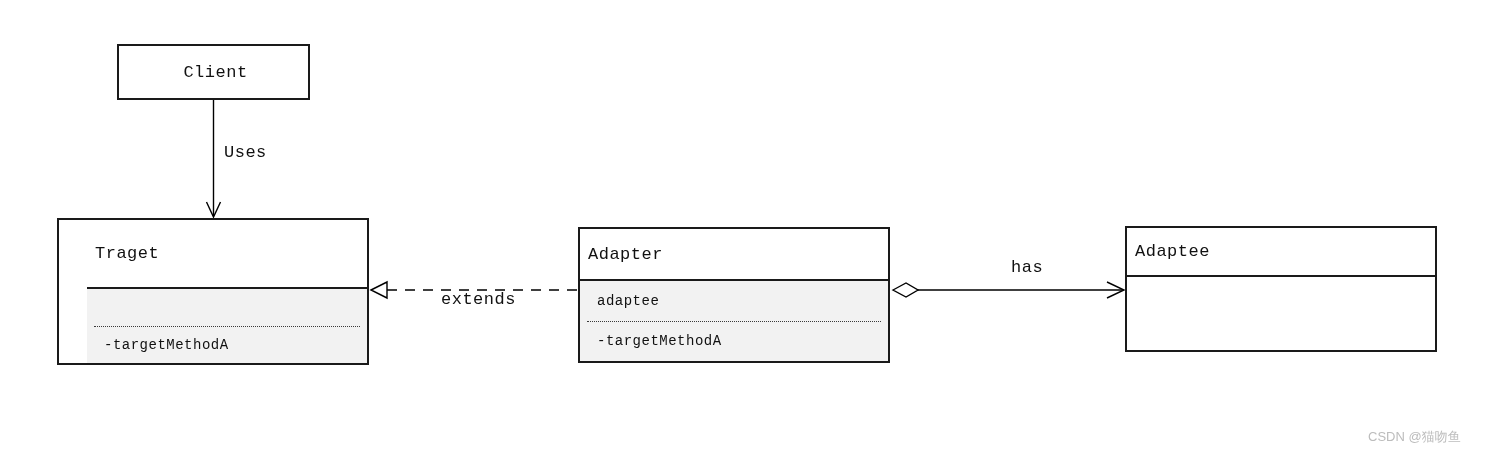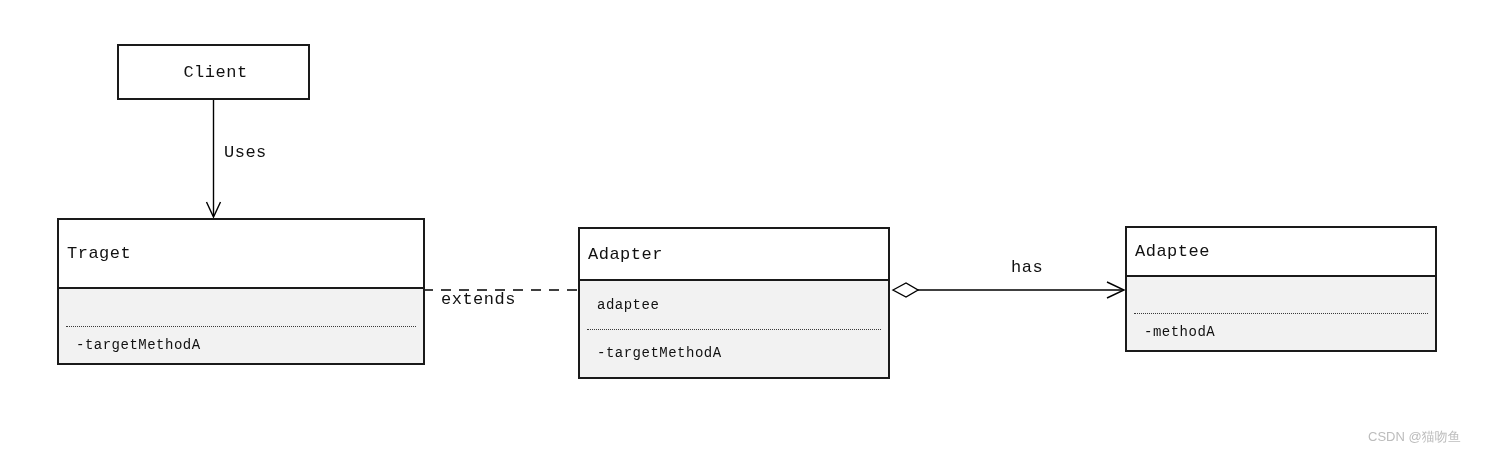--- a/index.html
+++ b/index.html
@@ -96,57 +96,48 @@
       <line x1="918" y1="290" x2="1123" y2="290" stroke="#000" stroke-width="1.4"></line>
       <polygon points="893,290 906,283 918,290 906,297" fill="#ffffff" stroke="#000" stroke-width="1.4"></polygon>
       <polyline points="1107,282 1124,290 1107,298" fill="none" stroke="#000" stroke-width="1.4"></polyline>
     </g>
   </svg>
 
   <div class="uml-class" style="left:117px; top:44px; width:193px; height:56px;">
     <div class="uml-name centered" style="flex:1;">Client</div>
   </div>
 
-  <div class="uml-class" style="left:57px; top:218px; width:368px; height:147px;">
+  <div class="uml-class" style="left:57px; top:218px; width:312px; height:147px;padding-left:28px;">
     <div class="uml-name" style="height:69px;">Traget</div>
     <div class="uml-members">
       <div class="uml-attrs">
         <span></span>
       </div>
       <div class="uml-divider"></div>
       <div class="uml-methods">
         <span>-targetMethodA</span>
       </div>
     </div>
   </div>
 
-  <div class="uml-class" style="left:578px; top:227px; width:312px; height:152px;">
+  <div class="uml-class" style="left:578px; top:227px; width:312px; height:136px;">
     <div class="uml-name" style="height:52px;">Adapter</div>
     <div class="uml-members">
       <div class="uml-attrs">
         <span>adaptee</span>
       </div>
       <div class="uml-divider"></div>
       <div class="uml-methods">
         <span>-targetMethodA</span>
       </div>
     </div>
   </div>
 
   <div class="uml-class" style="left:1125px; top:226px; width:312px; height:126px;">
     <div class="uml-name" style="height:49px;">Adaptee</div>
-    <div class="uml-members">
-      <div class="uml-attrs">
-        <span></span>
-      </div>
-      <div class="uml-divider"></div>
-      <div class="uml-methods">
-        <span>-methodA</span>
-      </div>
-    </div>
   </div>
 
   <div class="edge-label" style="left:224px; top:143px;">Uses</div>
   <div class="edge-label" style="left:441px; top:254px;margin-top:36px;">extends</div>
   <div class="edge-label" style="left:1011px; top:258px;">has</div>
 
   <div class="watermark">CSDN @猫吻鱼</div>
 
 </div>
 

